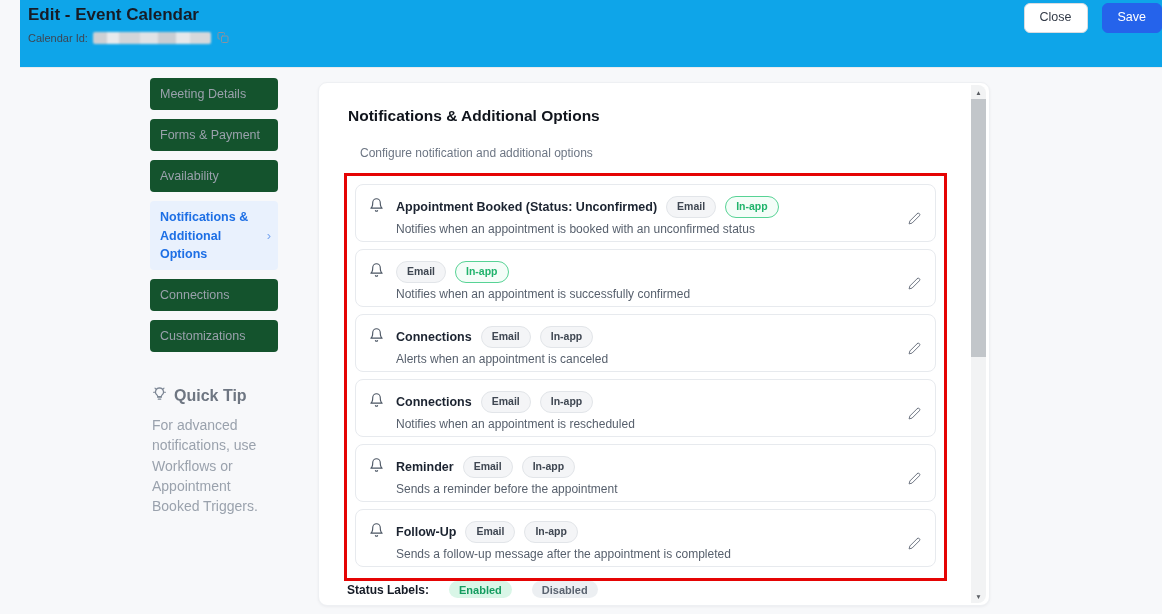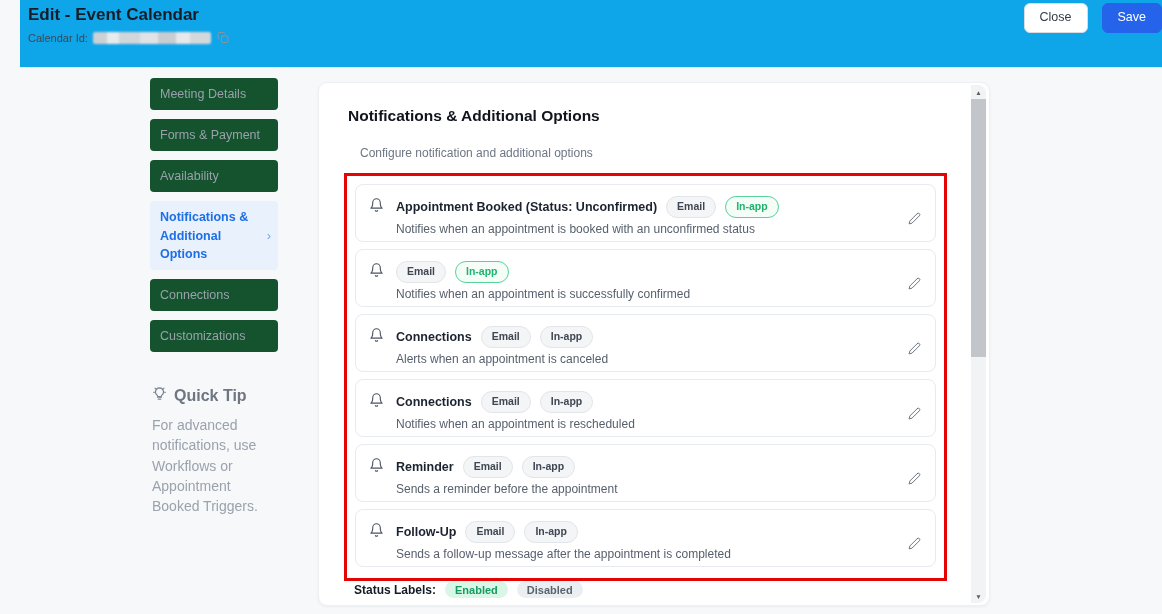--- a/index.html
+++ b/index.html
@@ -43,22 +43,22 @@
     border:1px solid #e7eaee;border-radius:8px;padding:11px 14px 0 13px;margin-bottom:7px;background:#fff;}
   .bell{margin-top:1px;flex:none;}
   .notif-body{margin-left:12px;}
   .title-line{display:flex;align-items:center;gap:9px;}
   .notif-title{font-size:12.5px;font-weight:700;color:#1b2330;white-space:nowrap;}
   .pill{font-size:10.5px;border-radius:999px;padding:2px 10px;line-height:1.5;white-space:nowrap;}
   .pill-gray{background:#f4f5f7;border:1px solid #e2e5e9;color:#3f4752;font-weight:600;}
   .pill-green{background:#f4fdf8;border:1px solid #57d395;color:var(--green,#1fb36b);font-weight:700;}
   .notif-desc{margin-top:4px;font-size:12px;color:#565f6c;}
   .pencil{margin-left:auto;align-self:center;cursor:pointer;display:inline-flex;}
-  .status-row{position:absolute;left:28px;top:498px;display:flex;align-items:center;gap:9px;
-    font-size:12px;font-weight:700;color:#151b26;margin-left:7px;}
+  .status-row{position:absolute;left:28px;top:498px;display:flex;align-items:center;gap:20px;
+    font-size:12px;font-weight:700;color:#151b26;}
   .badge{border-radius:10px;padding:2.5px 10px;font-size:11px;font-weight:600;}
   .badge-enabled{background:var(--enabled-bg,#d9f6e7);color:var(--enabled-text,#149c5f);}
   .badge-disabled{background:#eceff2;color:#59626f;}
   
   .scrollbar{position:absolute;right:3px;top:2px;bottom:2px;width:15px;background:#f2f3f4;
     border-radius:0 8px 8px 0;display:flex;flex-direction:column;cursor:pointer;}
   .sb-arrow{height:14px;flex:none;display:flex;align-items:center;justify-content:center;
     font-size:6.5px;color:#595d62;}
   .sb-track{flex:1;position:relative;}
   .sb-thumb{position:absolute;top:0;left:0;right:0;height:258px;background:#c2c6ca;}

